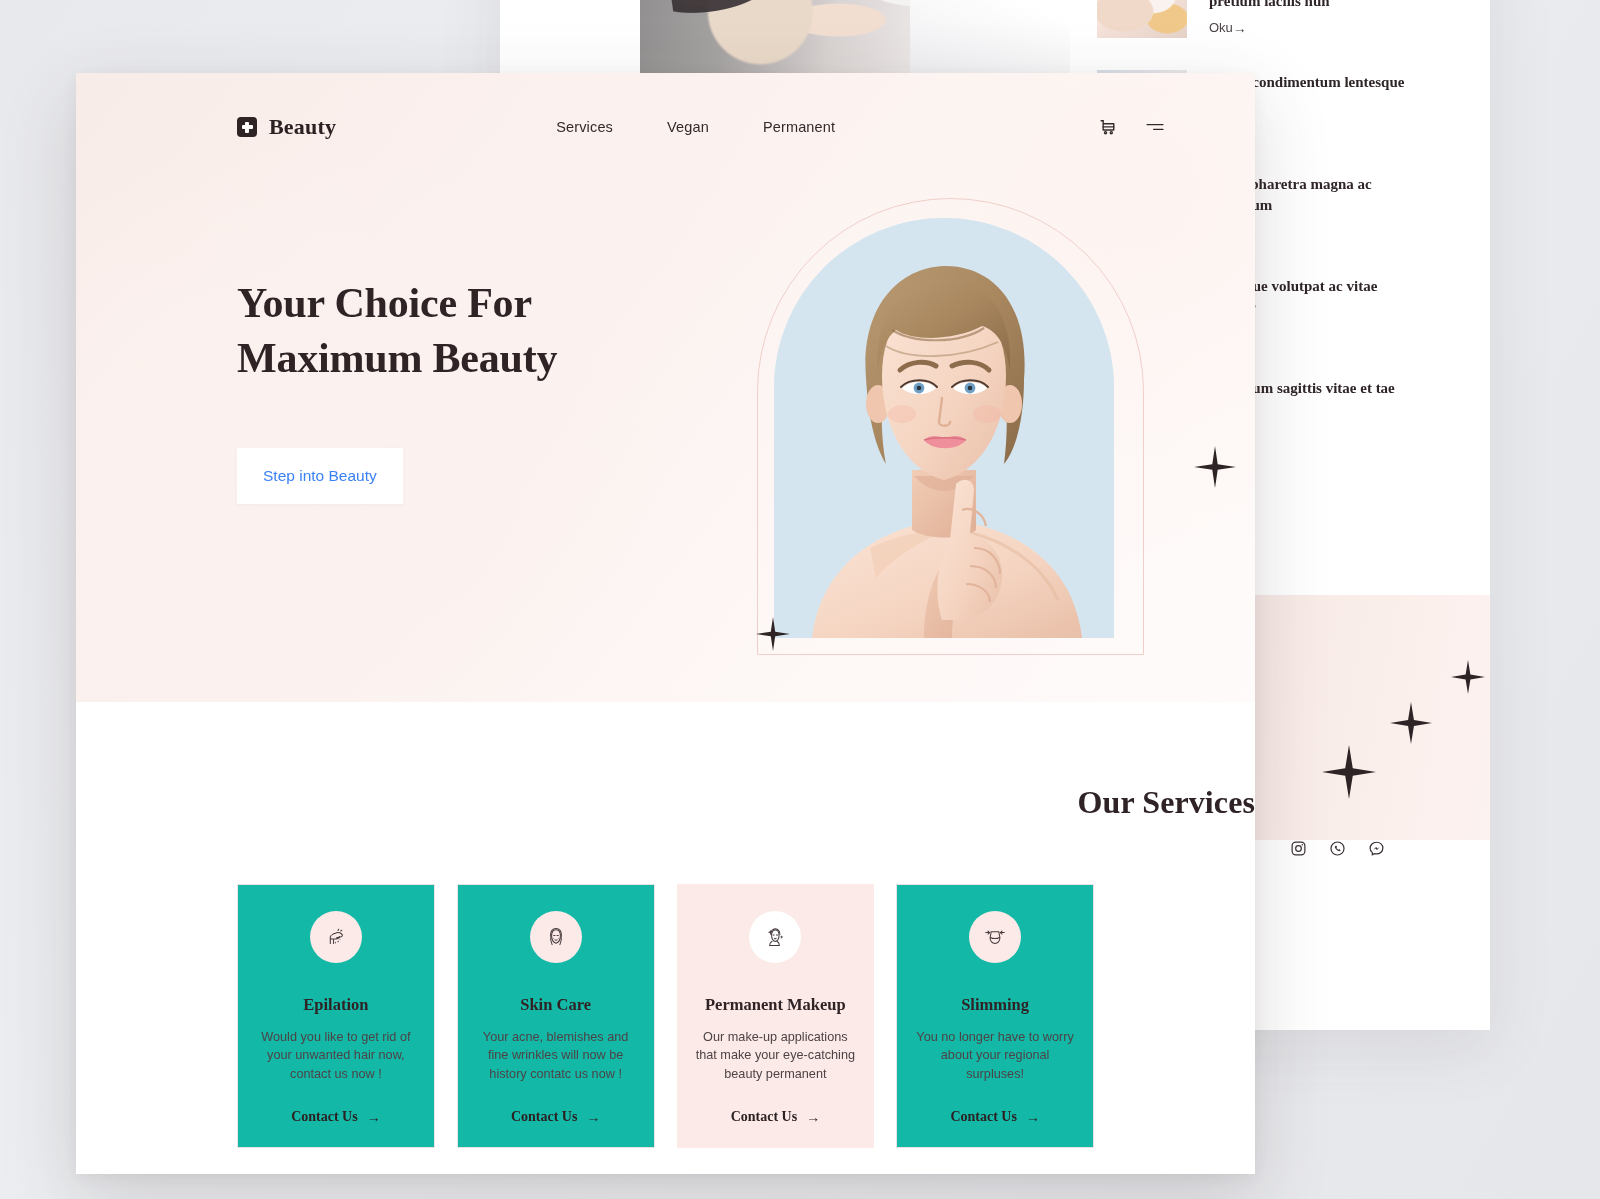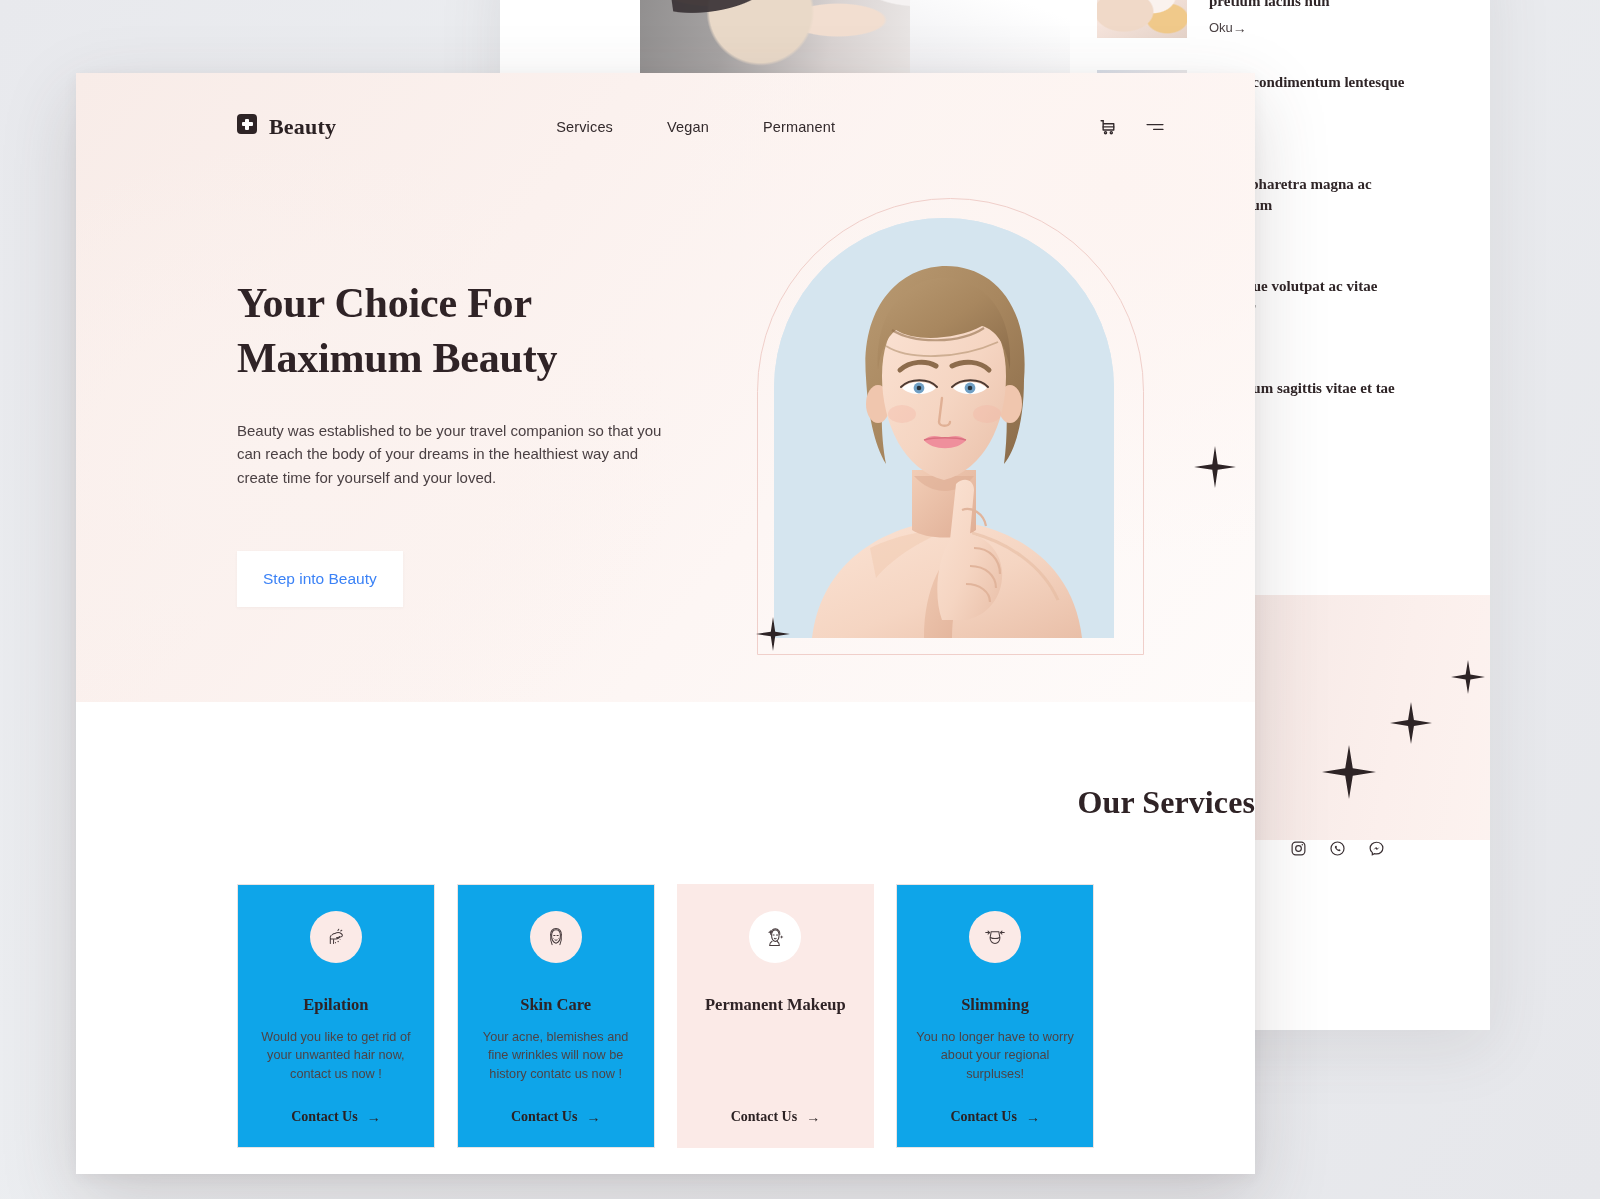--- a/index.html
+++ b/index.html
@@ -128,21 +128,21 @@
       radial-gradient(ellipse 620px 520px at 88% 18%, #fdf4f1 0%, rgba(253,244,241,0) 72%),
       linear-gradient(128deg,#f8ece8 0%,#fbf1ee 34%,#fdf6f4 62%,#fefbfa 100%);
   }
 
   
   .nav {
     position:absolute; left:0; top:0; width:100%; height:108px;
     display:flex; align-items:center;
     padding:0 89px 0 161px;
   }
-  .brand { display:flex; gap:12px; }
+  .brand { display:flex; align-items:center; gap:12px; }
   .brand-mark {
     width:20px; height:20px; background:#2e2426; border-radius:4px;
     display:flex; align-items:center; justify-content:center;
     position:relative;
   }
   .brand-mark:before, .brand-mark:after {
     content:""; position:absolute; background:#fff; border-radius:1px;
   }
   .brand-mark:before { width:11px; height:3.4px; }
   .brand-mark:after  { width:3.4px; height:11px; }
@@ -208,21 +208,21 @@
     font-family:"Liberation Serif", serif; font-weight:700;
     font-size:32px; color:#2f2326; letter-spacing:.1px;
   }
   .cards {
     margin-top:63px;
     display:flex; justify-content:center; gap:22px;
     padding:0 161px;
   }
   .card {
     width:199px; min-height:240px;
-    border:1px solid #e9e4e3; background:#0ea5e9;
+    border:1px solid #e9e4e3; background:#14b8a6;
     padding:26px 16px 22px;
     display:flex; flex-direction:column; align-items:center;
     text-align:center;
   }
   .card.accent { background:#fbeae7; border-color:#fbeae7; }
   .card-icon-wrap {
     width:52px; height:52px; border-radius:50%;
     background:#fbeae7;
     display:flex; align-items:center; justify-content:center;
   }
@@ -375,21 +375,20 @@
           </svg>
         </span>
       </div>
     </header>
 
     <div class="hero-copy">
       <h1 class="hero-title">
         <span>Your Choice For</span><br>
         <span>Maximum Beauty</span>
       </h1>
-      <p class="hero-sub">Beauty was established to be your travel companion so that you can reach the body of your dreams in the healthiest way and create time for yourself and your loved.</p>
       <button class="hero-btn">Step into Beauty</button>
     </div>
 
     <div class="arch-wrap">
       <div class="arch-outline"></div>
       <div class="arch-photo">
         <div class="sky"></div>
         <svg class="portrait" viewBox="0 0 340 420" preserveAspectRatio="xMidYMax meet">
           <defs>
             <linearGradient id="skin" x1="0" y1="0" x2="1" y2="1">
@@ -521,20 +520,21 @@
             <path d="M10.8 13 C10.4 9 12.8 6 16.4 6 C20 6 22.4 9 22 13"></path>
             <path d="M13.6 13.4 L15 13.4"></path>
               <path d="M17.8 13.4 L19.2 13.4"></path>
             <path d="M15.2 17.6 C15.8 18.2 16.8 18.2 17.4 17.6"></path>
             <path d="M12.4 21.2 C10.4 22.4 9.4 24.2 9.4 26.4 L21.4 26.4 C21.4 24.2 20.4 22.4 18.6 21.2"></path>
             <path d="M9.4 9.2 L10.2 7 L11 9.2 L13.2 10 L11 10.8 L10.2 13 L9.4 10.8 L7.2 10 Z" fill="currentColor" stroke="none"></path>
             <path d="M23.6 15.4 L24.2 13.8 L24.8 15.4 L26.4 16 L24.8 16.6 L24.2 18.2 L23.6 16.6 L22 16 Z" fill="currentColor" stroke="none"></path>
           </svg>
         </div>
         <div class="card-title">Permanent Makeup</div>
+        <div class="card-desc">Our make-up applications that make your eye-catching beauty permanent</div>
         <div class="card-link">
           <span>Contact Us</span>
           <span class="arrow">→</span>
         </div>
       </div>
 
       <div class="card">
         <div class="card-icon-wrap">
           <svg class="card-icon" width="26" height="26" viewBox="0 0 32 32" fill="none" stroke="currentColor" stroke-width="1.25" stroke-linecap="round" stroke-linejoin="round">
             <path d="M11.2 9.4 C11 13 10 15 10 17.2 C10 21 12.6 24 16 24 C19.4 24 22 21 22 17.2 C22 15 21 13 20.8 9.4 Z"></path>

